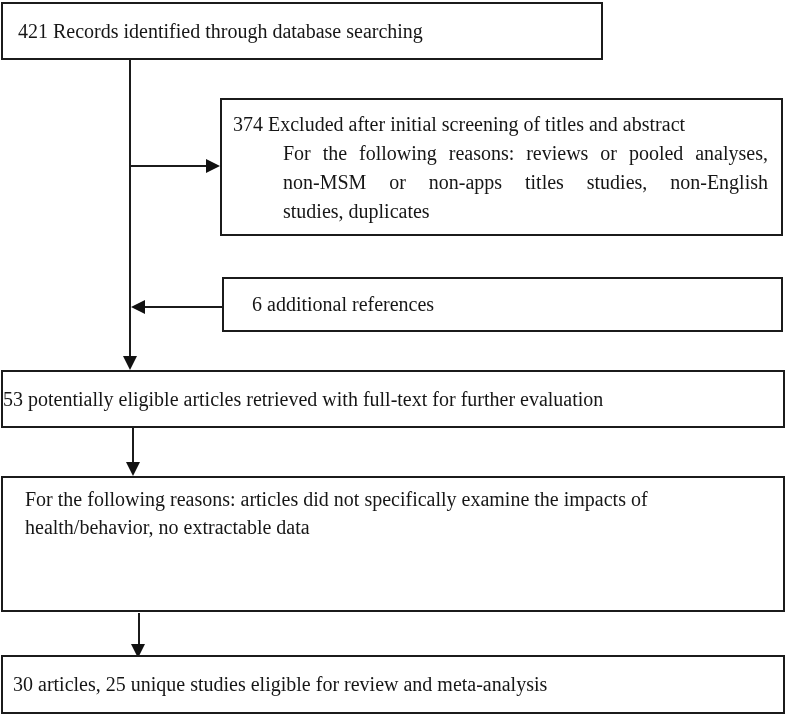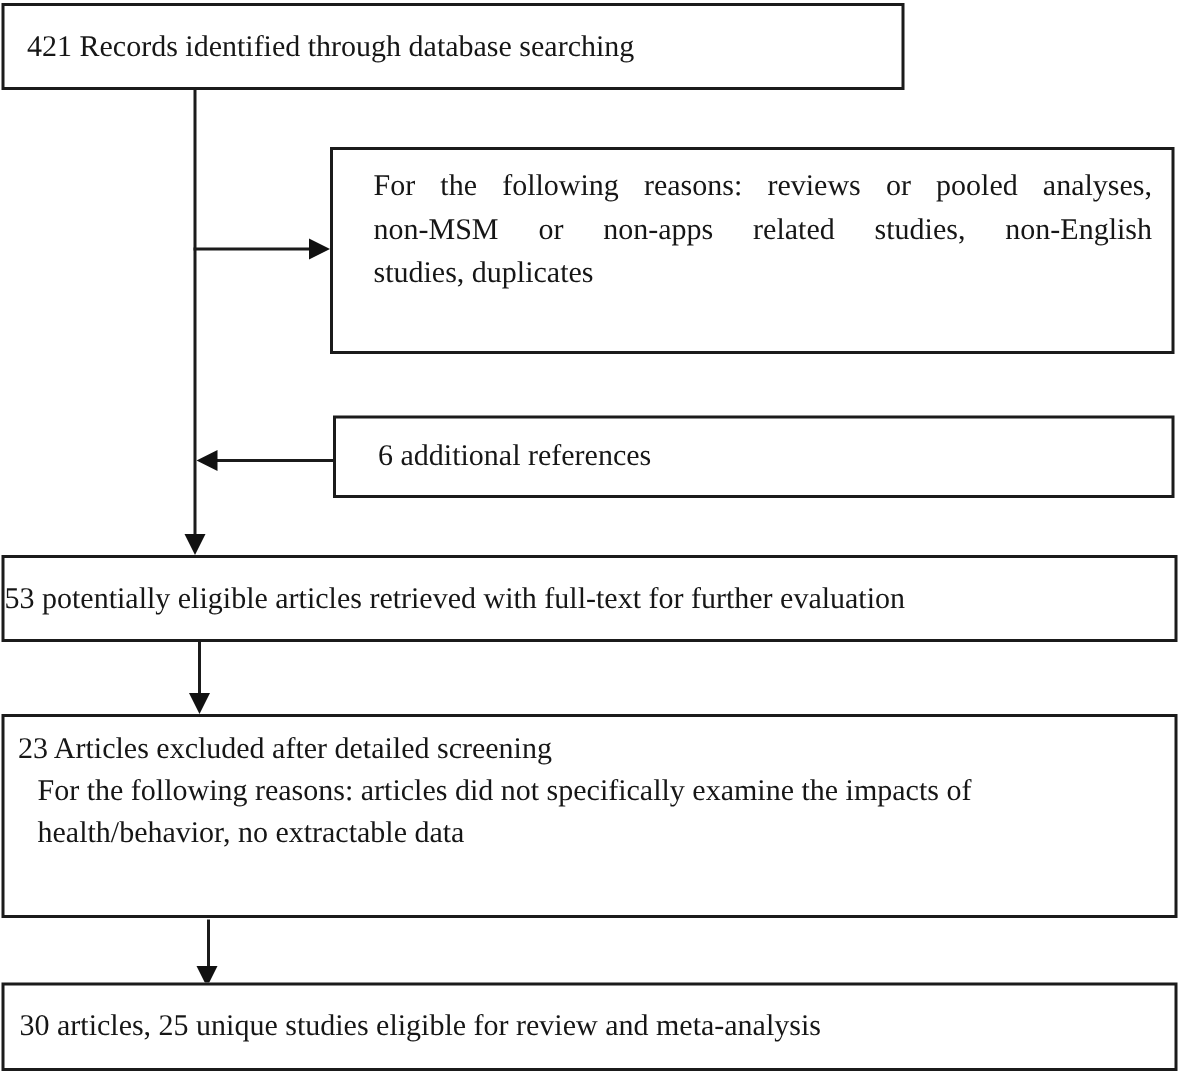--- a/index.html
+++ b/index.html
@@ -27,21 +27,21 @@
     display: flex;
     align-items: center;
   }
   .single .txt {
     white-space: nowrap;
   }
   .multi {
     line-height: 29px;
   }
   .detail {
-    margin-left: 16px;
+    margin-left: 50px;
   }
   .detail div {
     white-space: nowrap;
   }
   .box-excluded-initial {
     padding: 10px 13px 0 11px;
   }
   .box-excluded-initial .detail div {
     white-space: normal;
     text-align: justify;
@@ -92,43 +92,43 @@
     <span class="txt">421 Records identified through database searching</span>
   </div>
 
   <div class="line" style="left:129px; top:60px; width:2px; height:296px;"></div>
   <div class="head down" style="left:123px; top:356px;"></div>
 
   <div class="line" style="left:129px; top:165px; width:78px; height:2px;"></div>
   <div class="head right" style="left:206px; top:159px;"></div>
 
   <div class="box multi box-excluded-initial" style="left:220px; top:98px; width:563px; height:138px;">
+    <div>374 Excluded after initial screening of titles and abstract</div>
     <div class="detail">
         <div>For the following reasons: reviews or pooled analyses,</div>
-        <div>non-MSM or non-apps related studies, non-English</div>
+        <div>non-MSM or non-apps titles studies, non-English</div>
         <div>studies, duplicates</div>
       </div>
   </div>
 
   <div class="box single" style="left:222px; top:277px; width:561px; height:55px; padding-left:28px;">
     <span class="txt">6 additional references</span>
   </div>
 
   <div class="line" style="left:144px; top:306px; width:78px; height:2px;"></div>
   <div class="head left" style="left:131px; top:300px;"></div>
 
   <div class="box single" style="left:1px; top:370px; width:784px; height:58px; ">
     <span class="txt">53 potentially eligible articles retrieved with full-text for further evaluation</span>
   </div>
 
   <div class="line" style="left:132px; top:428px; width:2px; height:34px;"></div>
   <div class="head down" style="left:126px; top:462px;"></div>
 
   <div class="box multi box-excluded-detailed" style="left:1px; top:476px; width:784px; height:136px;">
-    <div>23 Articles excluded after detailed screening</div>
     <div class="detail">
         <div>For the following reasons: articles did not specifically examine the impacts of</div>
         <div>health/behavior, no extractable data</div>
       </div>
   </div>
 
   <div class="line" style="left:138px; top:613px; width:2px; height:31px;"></div>
   <div class="head down" style="left:131px; top:644px;"></div>
 
   <div class="box single" style="left:1px; top:655px; width:784px; height:59px; padding-left:10px;">

